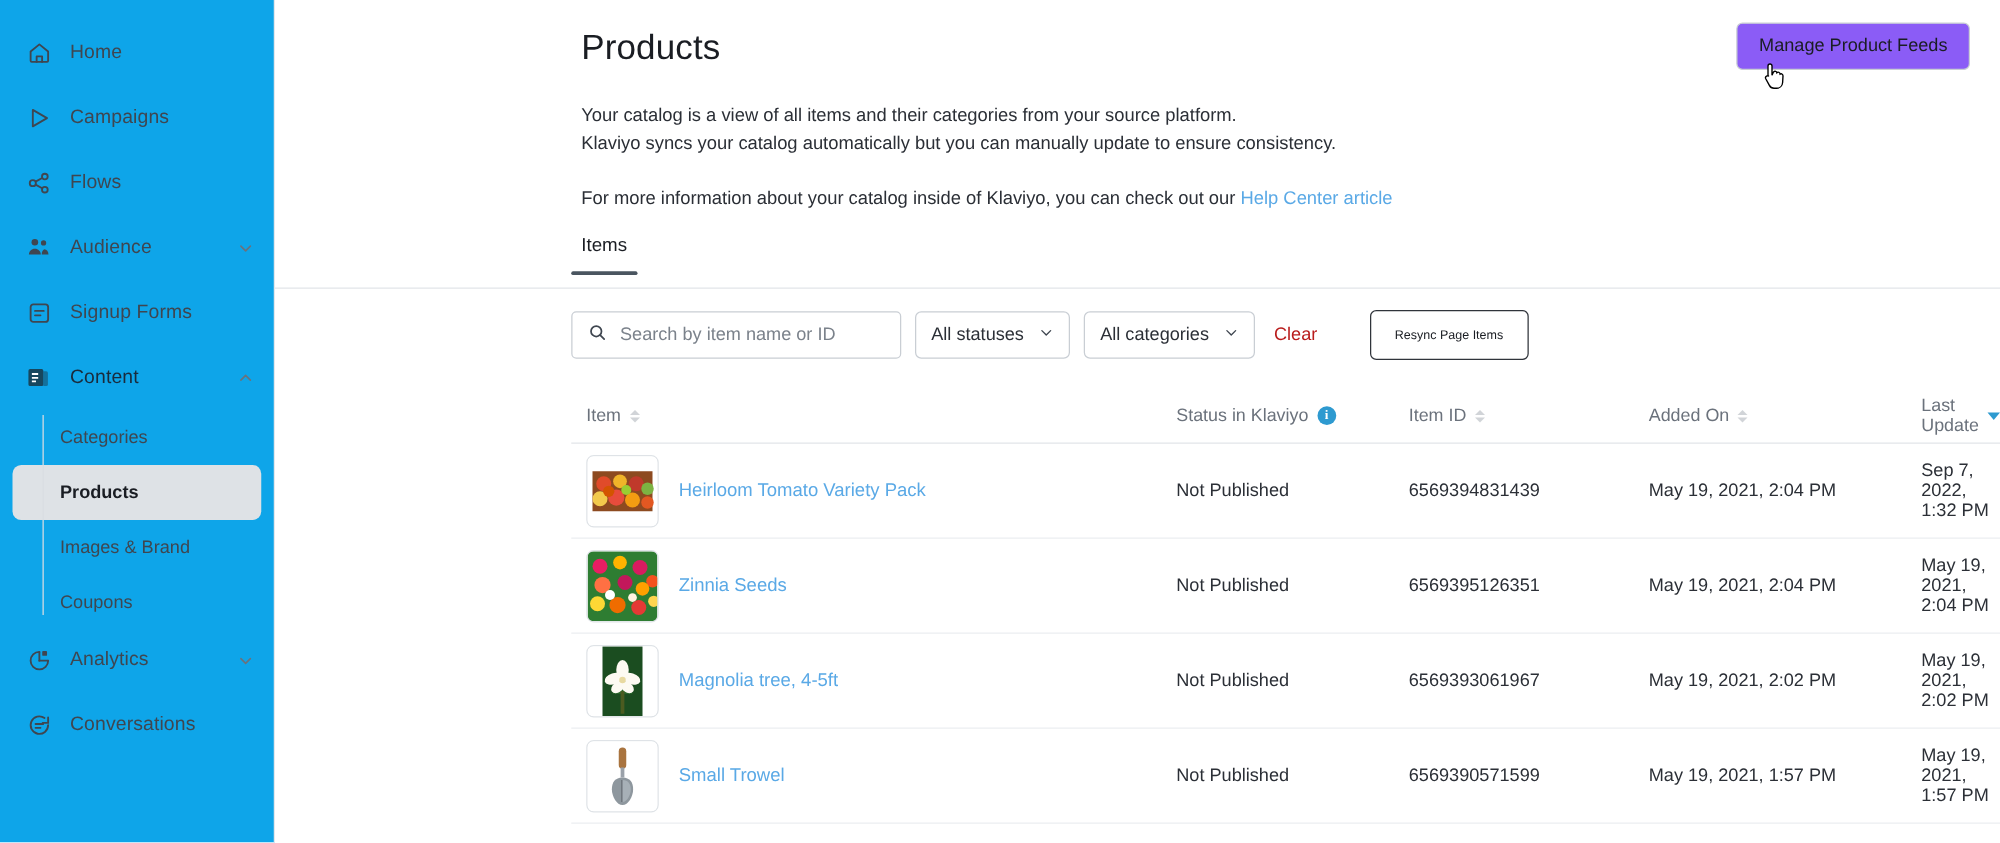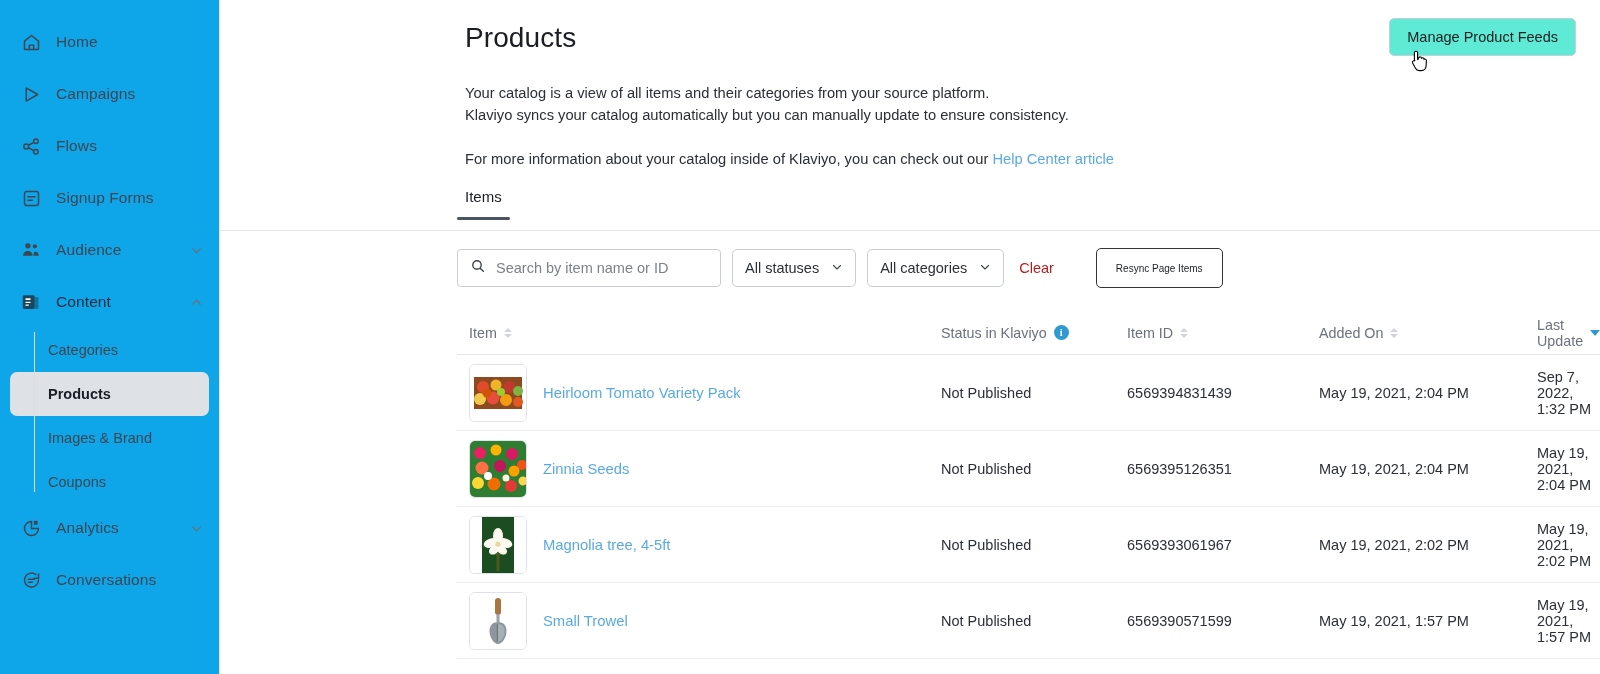--- a/index.html
+++ b/index.html
@@ -84,21 +84,21 @@
   }
   .btn {
     font-family: "Liberation Sans", sans-serif;
     font-size: 14.5px;
     border-radius: 5px;
     padding: 10px 17px;
     cursor: pointer;
     white-space: nowrap;
   }
   .btn-secondary {
-    background: #5eead4;
+    background: #8b5cf6;
     border: 1px solid #c9ced4;
     color: #1a1d23;
   }
   .btn-primary {
     background: #1a1d23;
     border: 1px solid #1a1d23;
     color: #ffffff;
   }
   .cursor-hand {
     position: absolute; left: 1191px; top: 50px;
@@ -250,43 +250,43 @@
             <circle cx="17" cy="18" r="2.6"></circle>
             <circle cx="6" cy="12" r="2.8"></circle>
           <path d="M8.5 10.6 14.6 7.3M8.5 13.4l6.1 3.3"></path>
         </svg>
       </span>
       <span class="lbl">Flows</span>
     </div>
 
     <div class="nav-item">
       <span class="ico">
-        <svg width="21" height="21" viewBox="0 0 24 24" fill="none" stroke="currentColor" stroke-width="1.7" stroke-linecap="round">
-          <rect x="4" y="4" width="16" height="16" rx="2.5"></rect>
-            <path d="M8 10h8M8 14h5"></path>
-        </svg>
-      </span>
-      <span class="lbl">Signup Forms</span>
-    </div>
-
-    <div class="nav-item">
-      <span class="ico">
         <svg width="22" height="22" viewBox="0 0 24 24" fill="currentColor">
           <circle cx="8.6" cy="7.4" r="2.9"></circle>
             <circle cx="16.2" cy="8" r="2.3"></circle>
           <path d="M3.4 18.2c0-3.1 2.3-5.2 5.2-5.2s5.2 2.1 5.2 5.2z"></path>
           <path d="M14.6 18.2c0-2.3 .8-4 2.3-4.6 2 .2 3.6 1.9 3.6 4.6z"></path>
         </svg>
       </span>
       <span class="lbl">Audience</span>
       <span class="chev">
         <svg width="13" height="13" viewBox="0 0 24 24" fill="none" stroke="currentColor" stroke-width="2.4" stroke-linecap="round" stroke-linejoin="round">
             <path d="M5 9l7 7 7-7"></path>
           </svg>
       </span>
+    </div>
+
+    <div class="nav-item">
+      <span class="ico">
+        <svg width="21" height="21" viewBox="0 0 24 24" fill="none" stroke="currentColor" stroke-width="1.7" stroke-linecap="round">
+          <rect x="4" y="4" width="16" height="16" rx="2.5"></rect>
+            <path d="M8 10h8M8 14h5"></path>
+        </svg>
+      </span>
+      <span class="lbl">Signup Forms</span>
     </div>
 
     <div class="nav-item active-parent">
       <span class="ico">
         <svg width="22" height="22" viewBox="0 0 24 24">
           <path d="M4.5 4.5h10a1.5 1.5 0 0 1 1.5 1.5v12a1.5 1.5 0 0 1-1.5 1.5h-10A1.5 1.5 0 0 1 3 18V6a1.5 1.5 0 0 1 1.5-1.5z" fill="#17475e"></path>
           <path d="M16 6.5h2.5A1.5 1.5 0 0 1 20 8v10a1.5 1.5 0 0 1-1.5 1.5H16z" fill="#17475e" opacity=".55"></path>
           <path d="M6 8h5.5v1.9H6zM6 11.6h5.5v1.5H6zM6 14.6h3.6v1.5H6z" fill="#ffffff"></path>
         </svg>
       </span>

